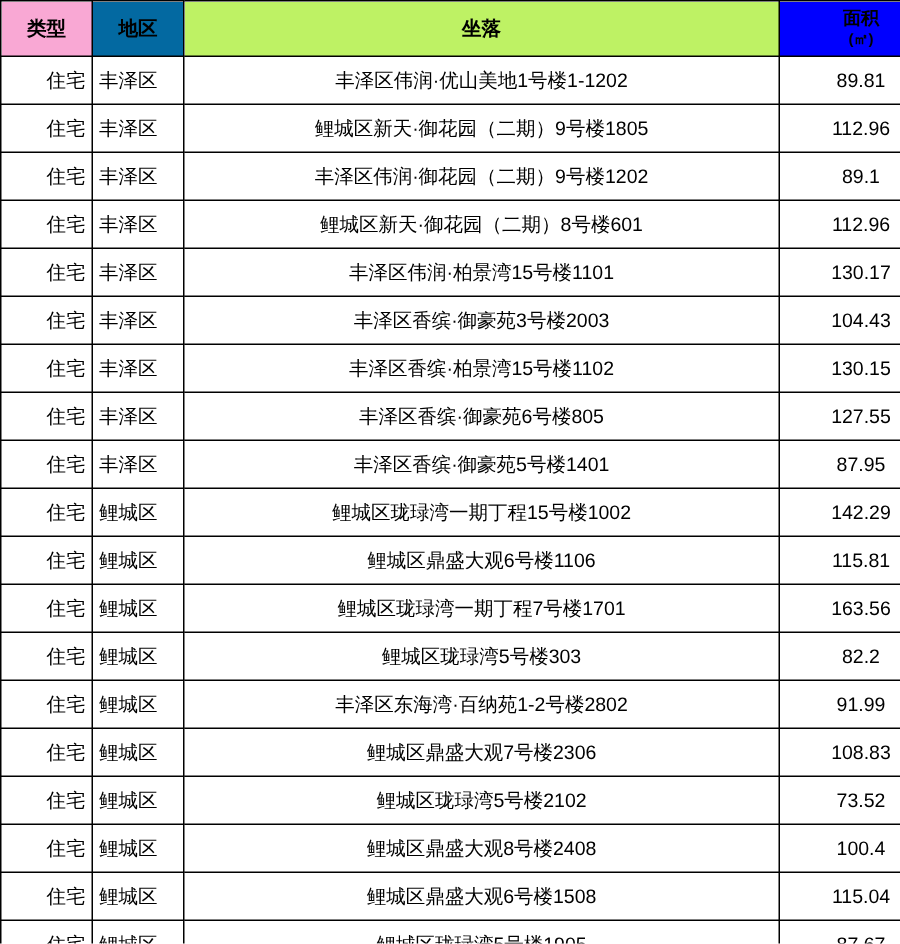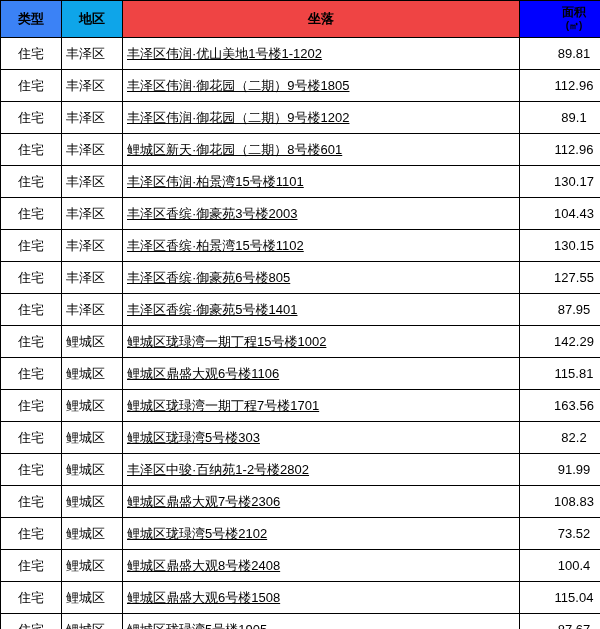--- a/index.html
+++ b/index.html
@@ -41,23 +41,23 @@
     line-height: 1.05;
   }
   thead th.th-area .sup {
     font-size: 10px;
   }
   tbody td {
     height: 31px;
     vertical-align: middle;
     background: #ffffff;
   }
-  td.c-type { width: 52px; text-align: center; padding-left: 4px; }
+  td.c-type { width: 52px; text-align: right; padding-left: 4px; }
   td.c-region { width: 52px; text-align: left; padding-left: 4px; margin-left: 44px; }
-  td.c-addr { width: 388px; text-align: left; padding-left: 6px; text-decoration: underline; }
+  td.c-addr { width: 388px; text-align: center; padding-left: 6px; }
   td.c-area { width: 100px; text-align: center; }
   th.c-type { width: 52px; }
   th.c-region { width: 52px; }
   th.c-addr { width: 388px; }
   th.c-area { width: 100px; }
   .watermark {
     position: absolute;
     right: 8px;
     bottom: 18px;
     font-size: 12px;
@@ -65,40 +65,40 @@
     letter-spacing: 2px;
     pointer-events: none;
   }
 </style>
 </head>
 <body>
 
 <table class="data-table">
   <thead>
     <tr>
-      <th class="c-type" style="background: #3b82f6;">类型</th>
-      <th class="c-region" style="background: #0ea5e9;">地区</th>
-      <th class="c-addr" style="background: #ef4444;">坐落</th>
+      <th class="c-type" style="background: #f9a8d4;">类型</th>
+      <th class="c-region" style="background: #0369a1;">地区</th>
+      <th class="c-addr" style="background: #bef264;">坐落</th>
       <th class="c-area th-area" style="background: rgb(0, 0, 255);">
         <span>面积</span><br>
         <span class="sup">(㎡)</span>
       </th>
     </tr>
   </thead>
   <tbody id="table-body">
       <tr>
         <td class="c-type">住宅</td>
         <td class="c-region">丰泽区</td>
         <td class="c-addr">丰泽区伟润·优山美地1号楼1-1202</td>
         <td class="c-area">89.81</td>
       </tr>
       <tr>
         <td class="c-type">住宅</td>
         <td class="c-region">丰泽区</td>
-        <td class="c-addr">丰泽区伟润·御花园（二期）9号楼1805</td>
+        <td class="c-addr">鲤城区新天·御花园（二期）9号楼1805</td>
         <td class="c-area">112.96</td>
       </tr>
       <tr>
         <td class="c-type">住宅</td>
         <td class="c-region">丰泽区</td>
         <td class="c-addr">丰泽区伟润·御花园（二期）9号楼1202</td>
         <td class="c-area">89.1</td>
       </tr>
       <tr>
         <td class="c-type">住宅</td>
@@ -156,21 +156,21 @@
       </tr>
       <tr>
         <td class="c-type">住宅</td>
         <td class="c-region">鲤城区</td>
         <td class="c-addr">鲤城区珑琭湾5号楼303</td>
         <td class="c-area">82.2</td>
       </tr>
       <tr>
         <td class="c-type">住宅</td>
         <td class="c-region">鲤城区</td>
-        <td class="c-addr">丰泽区中骏·百纳苑1-2号楼2802</td>
+        <td class="c-addr">丰泽区东海湾·百纳苑1-2号楼2802</td>
         <td class="c-area">91.99</td>
       </tr>
       <tr>
         <td class="c-type">住宅</td>
         <td class="c-region">鲤城区</td>
         <td class="c-addr">鲤城区鼎盛大观7号楼2306</td>
         <td class="c-area">108.83</td>
       </tr>
       <tr>
         <td class="c-type">住宅</td>

